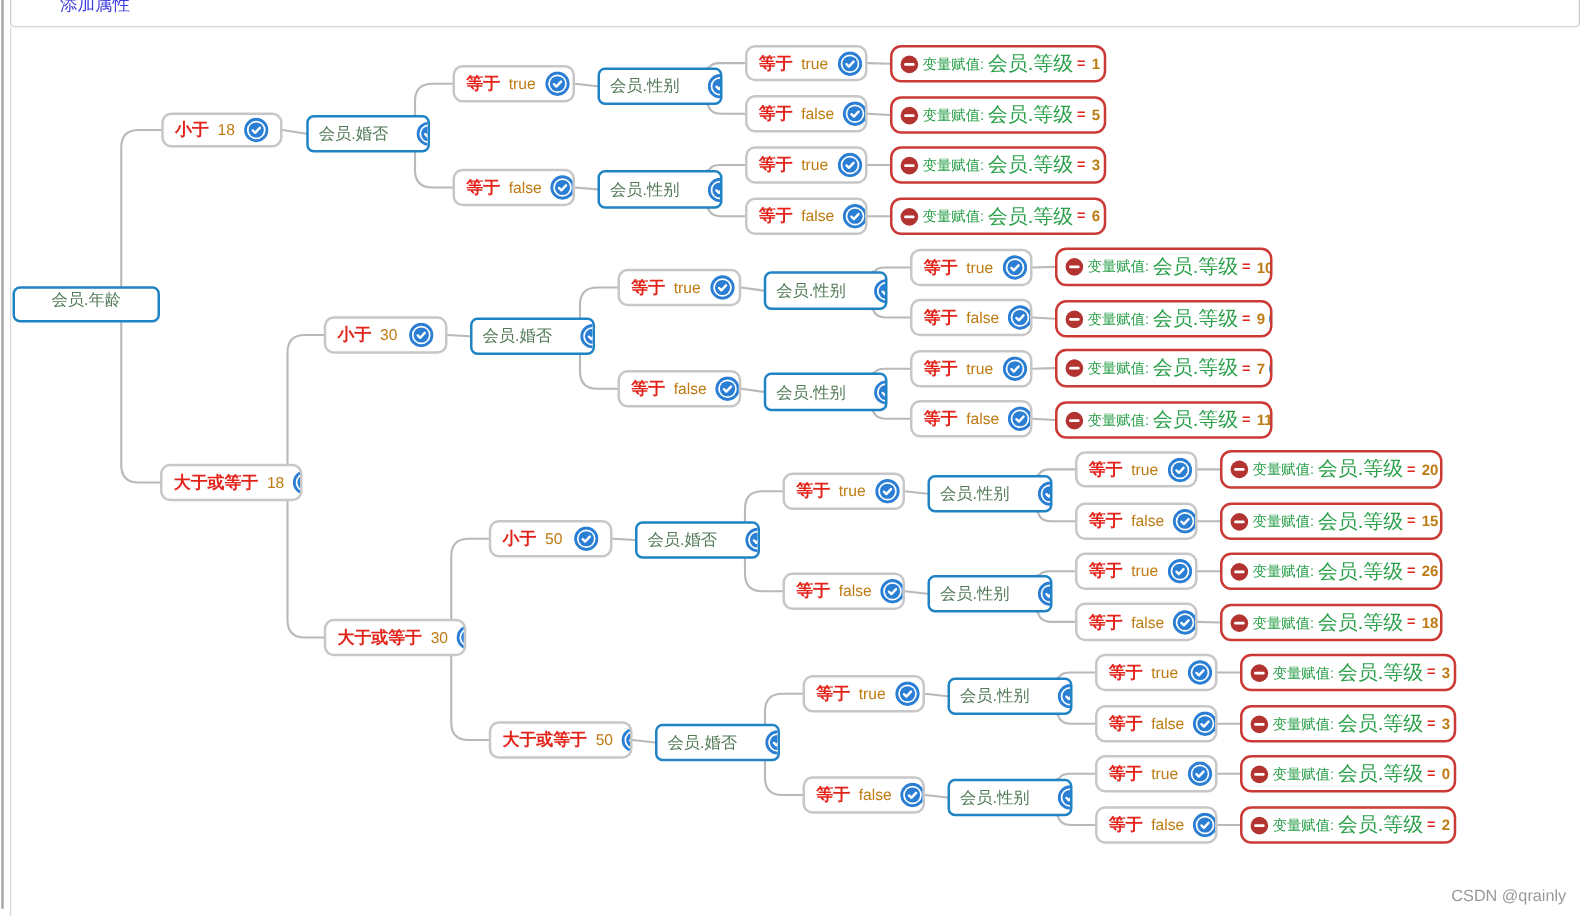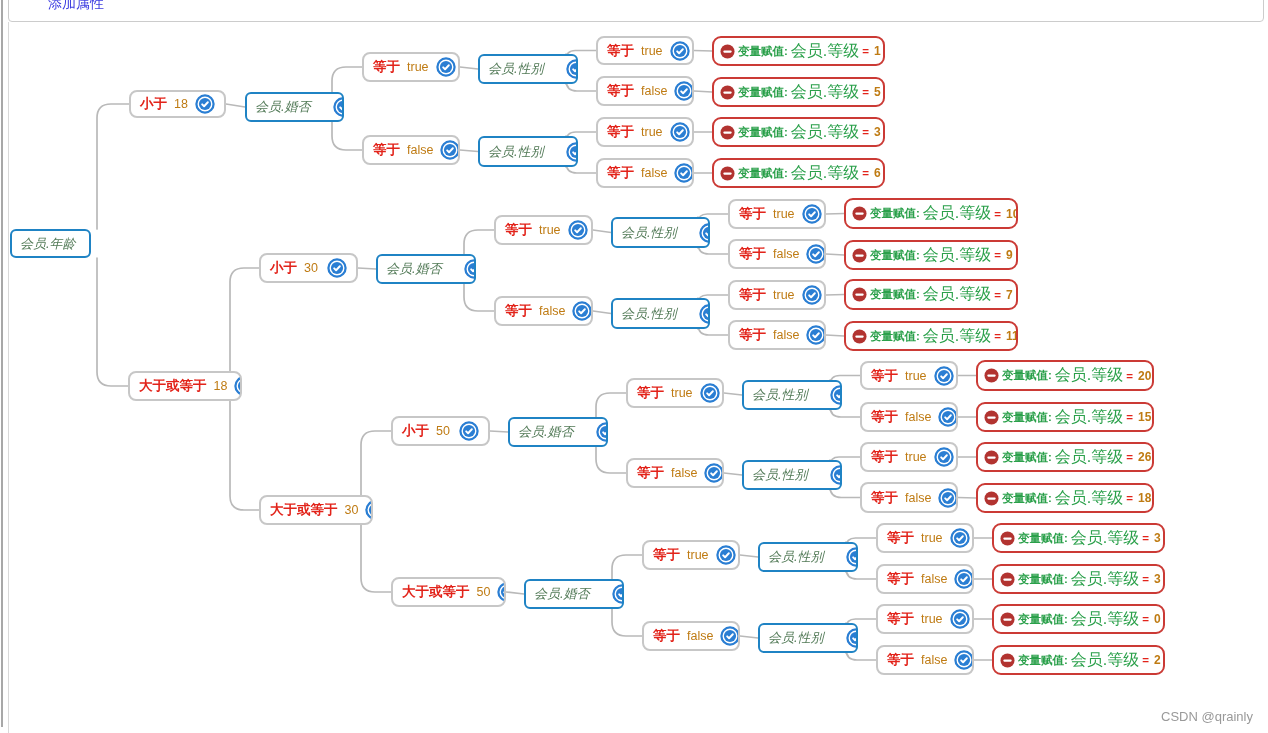--- a/index.html
+++ b/index.html
@@ -24,27 +24,27 @@
     position:absolute;left:8px;top:22px;width:1260px;height:711px;background:#fff;
     border-left:1px solid #d9d9d9;box-sizing:border-box;
   }
   svg.edges{position:absolute;left:0;top:0;pointer-events:none;}
   #nodes{position:absolute;left:0;top:0;width:100%;height:100%;}
   .node{
     position:absolute;background:#fff;display:flex;align-items:center;box-sizing:border-box;
     overflow:hidden;white-space:nowrap;cursor:pointer;
   }
   .node span{white-space:nowrap;}
-  .node.entity{border:2px solid var(--borderBlue);border-radius:6px;padding:0 8px;gap:22px;font-style:italic;}
+  .node.entity{border:2px solid var(--borderBlue);border-radius:6px;padding:0 8px;gap:22px;}
   .node.cond{border:2px solid var(--borderGray);border-radius:8px;padding:0 9px;gap:7px;}
   .node.action{border:2px solid var(--borderRed);border-radius:9px;padding:0 6px;gap:3px;}
   .entity-label{color:var(--entityGreen);font-size:13px;}
   .op{color:var(--opRed);font-weight:700;font-size:13.5px;}
   .cond-val{color:var(--valOrange);font-size:12.5px;}
-  .assign-label{color:var(--leafGreen);font-weight:700;font-size:11.5px;}
+  .assign-label{color:var(--leafGreen);font-weight:400;font-size:11.5px;}
   .assign-var{color:var(--leafGreen);font-size:16px;}
   .eq{color:var(--eqRed);font-weight:700;font-size:11.5px;}
   .assign-val{color:var(--valOrange);font-weight:700;font-size:12px;margin-left:2px;}
   .chk{width:20px;height:20px;flex:0 0 auto;margin-left:auto;cursor:pointer;}
   .rm{width:15px;height:15px;flex:0 0 auto;cursor:pointer;}
   .watermark{position:absolute;right:15px;bottom:9px;font-size:13px;color:var(--watermarkGray);}
 </style>
 </head>
 <body>
 
@@ -109,21 +109,21 @@
       <path d="M837,550 L837,546 Q837,557 848,557 L867,557" style="fill:none;stroke:var(--edgeGray);stroke-width:1.7;stroke-linecap:round;stroke-linejoin:round"></path>
       <path d="M965,557 L983,557" style="fill:none;stroke:var(--edgeGray);stroke-width:1.7;stroke-linecap:round;stroke-linejoin:round"></path>
       <path d="M603,587 L603,600 Q603,614 617,614 L633,614" style="fill:none;stroke:var(--edgeGray);stroke-width:1.7;stroke-linecap:round;stroke-linejoin:round"></path>
       <path d="M731,614 L749,616" style="fill:none;stroke:var(--edgeGray);stroke-width:1.7;stroke-linecap:round;stroke-linejoin:round"></path>
       <path d="M837,601 L837,606.5 Q837,597 846.5,597 L867,597" style="fill:none;stroke:var(--edgeGray);stroke-width:1.7;stroke-linecap:round;stroke-linejoin:round"></path>
       <path d="M965,597 L983,597" style="fill:none;stroke:var(--edgeGray);stroke-width:1.7;stroke-linecap:round;stroke-linejoin:round"></path>
       <path d="M837,631 L837,627 Q837,638 848,638 L867,638" style="fill:none;stroke:var(--edgeGray);stroke-width:1.7;stroke-linecap:round;stroke-linejoin:round"></path>
       <path d="M965,638 L983,638" style="fill:none;stroke:var(--edgeGray);stroke-width:1.7;stroke-linecap:round;stroke-linejoin:round"></path>
     </svg>
   <div id="nodes">
-      <div class="node entity" style="left: 1px; top: 207px; width: 81px; height: 29px;">
+      <div class="node entity" style="left: 1px; top: 207px; width: 118px; height: 29px; flex-direction: column;">
         <span class="entity-label">会员.年龄</span>
         <span class="chk"><svg viewBox="0 0 24 24" width="20" height="20">
             <circle cx="12" cy="12" r="10.3" style="fill:#fff;stroke:var(--checkBlue);stroke-width:2.7"></circle>
             <circle cx="12" cy="12" r="7.3" style="fill:var(--checkBlue)"></circle>
             <path d="M8.6 12.4l2.3 2.3 4.5-4.8" style="fill:none;stroke:#fff;stroke-width:2.3;stroke-linecap:round;stroke-linejoin:round"></path>
           </svg></span>
       </div>
       <div class="node cond" style="left: 120px; top: 68px; width: 97px; height: 28px;">
         <span class="op">小于</span>
         <span class="cond-val">18</span>

